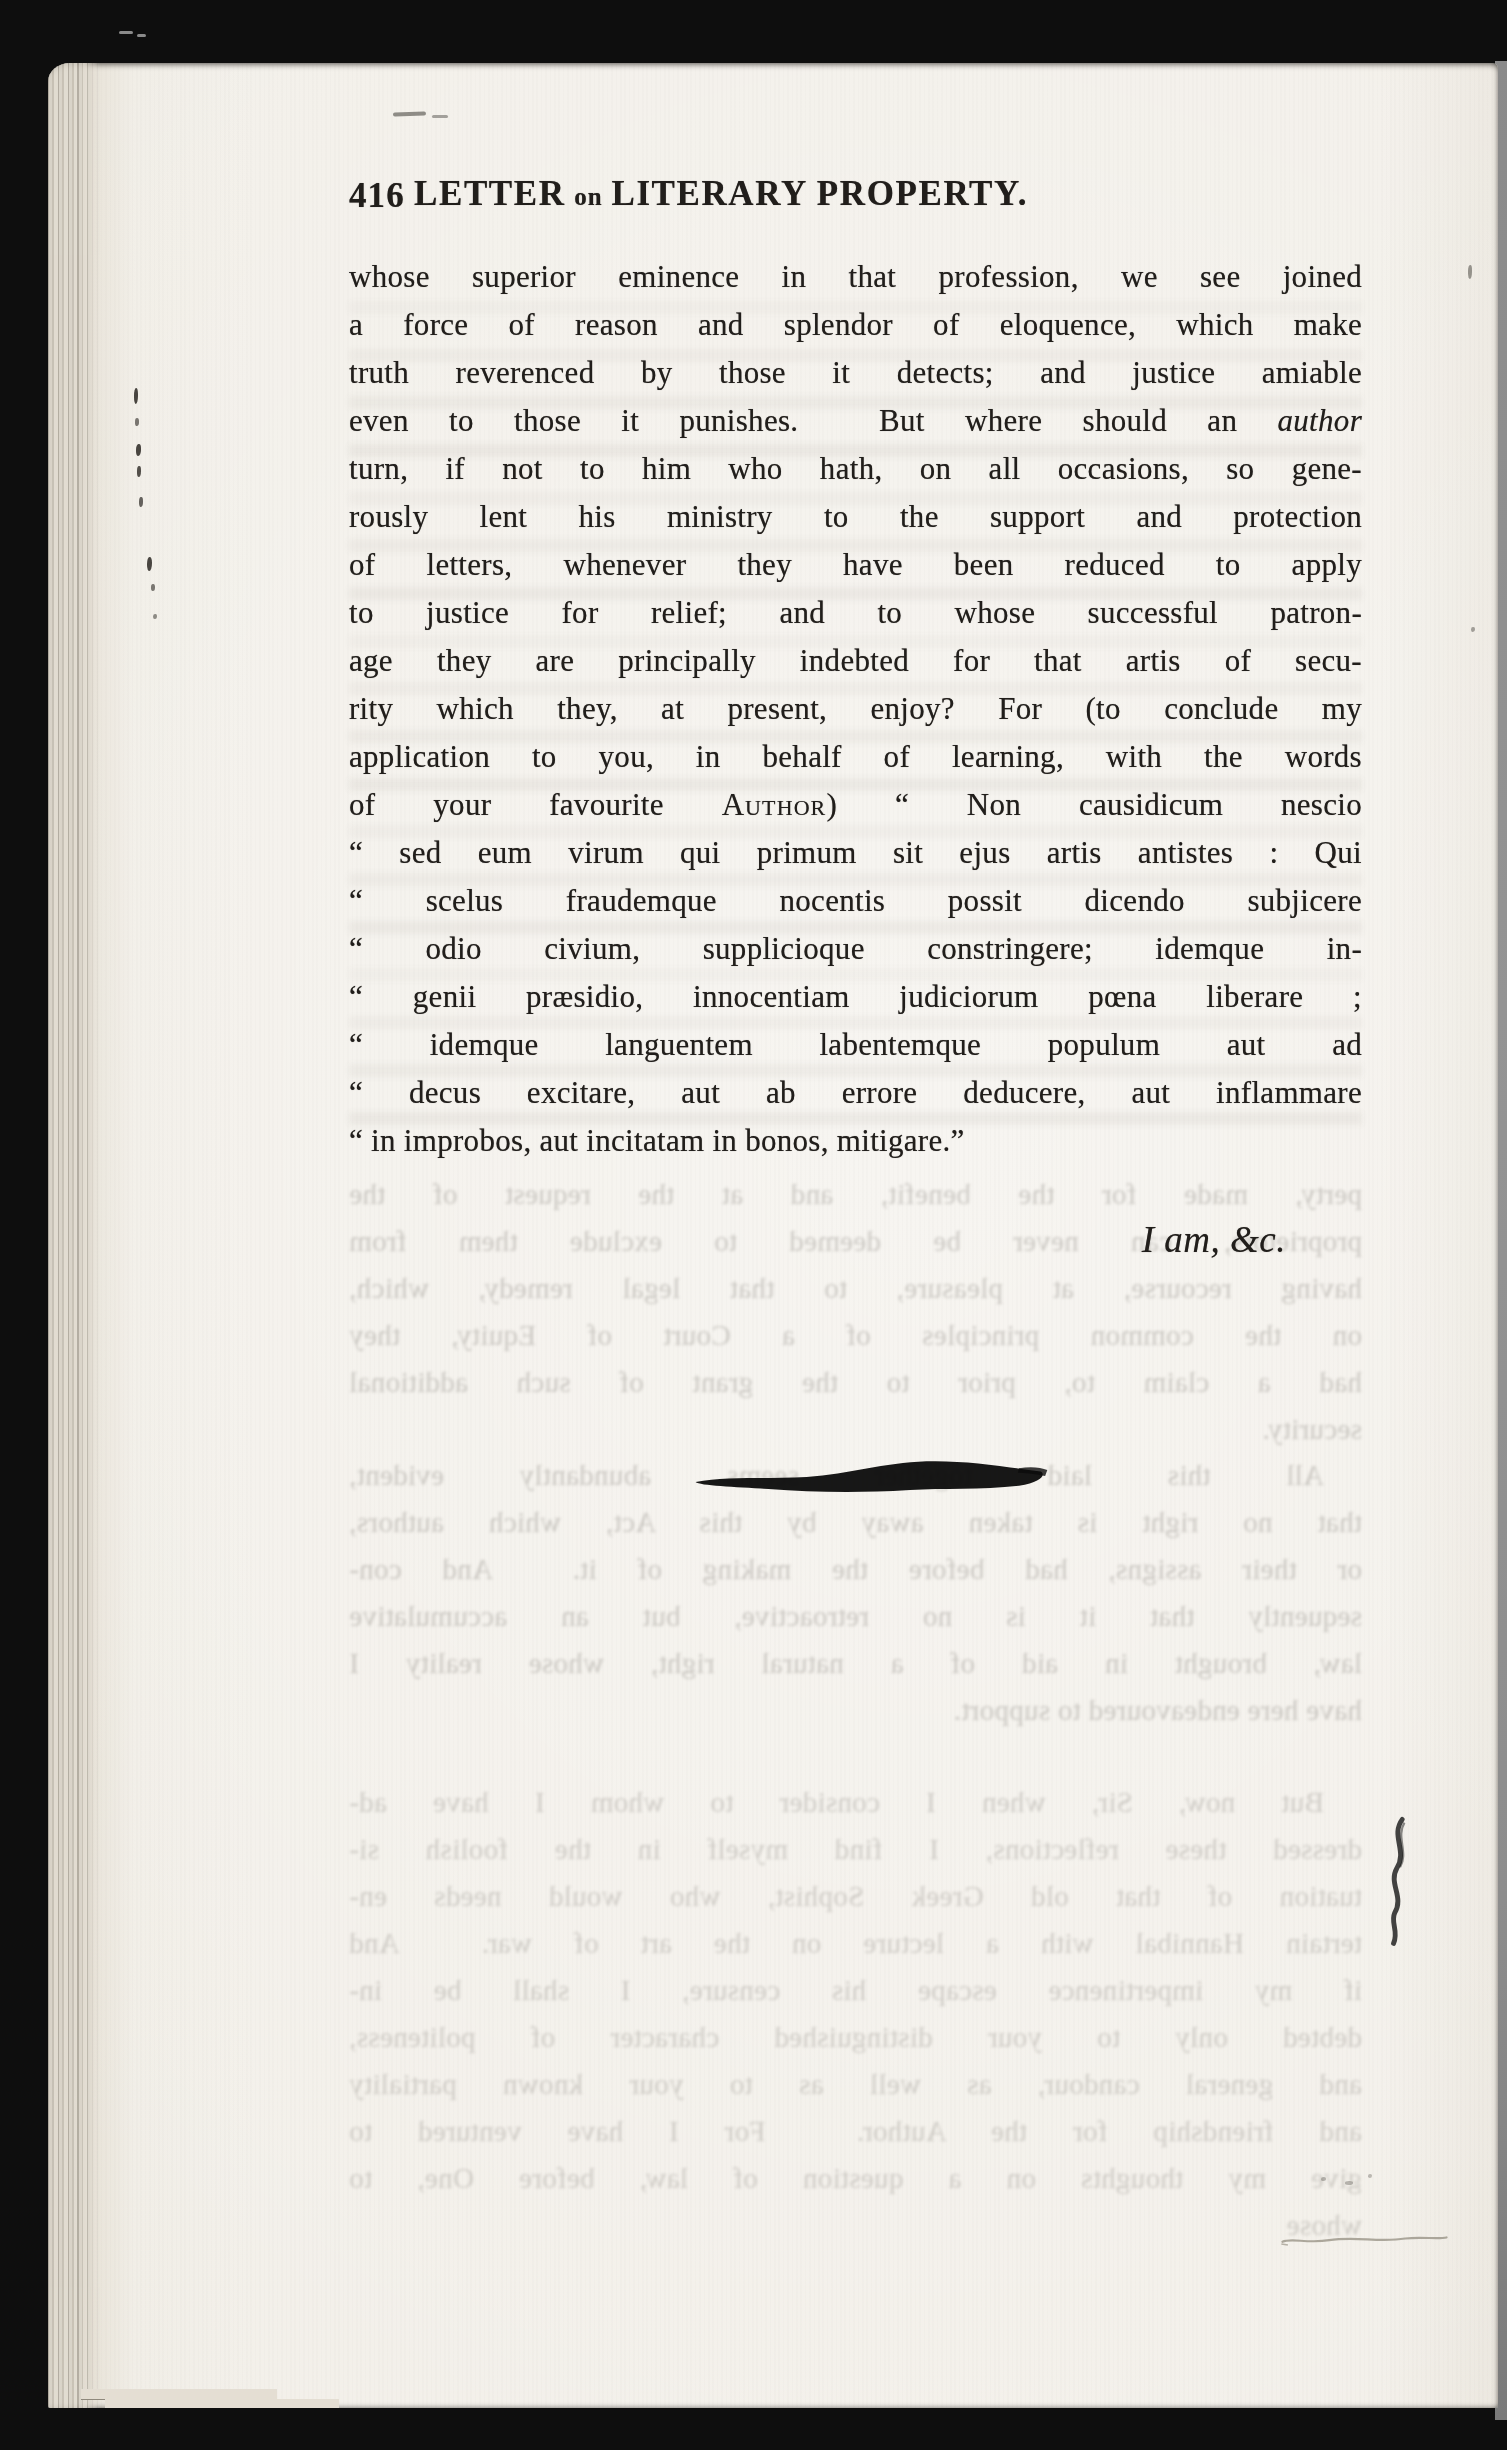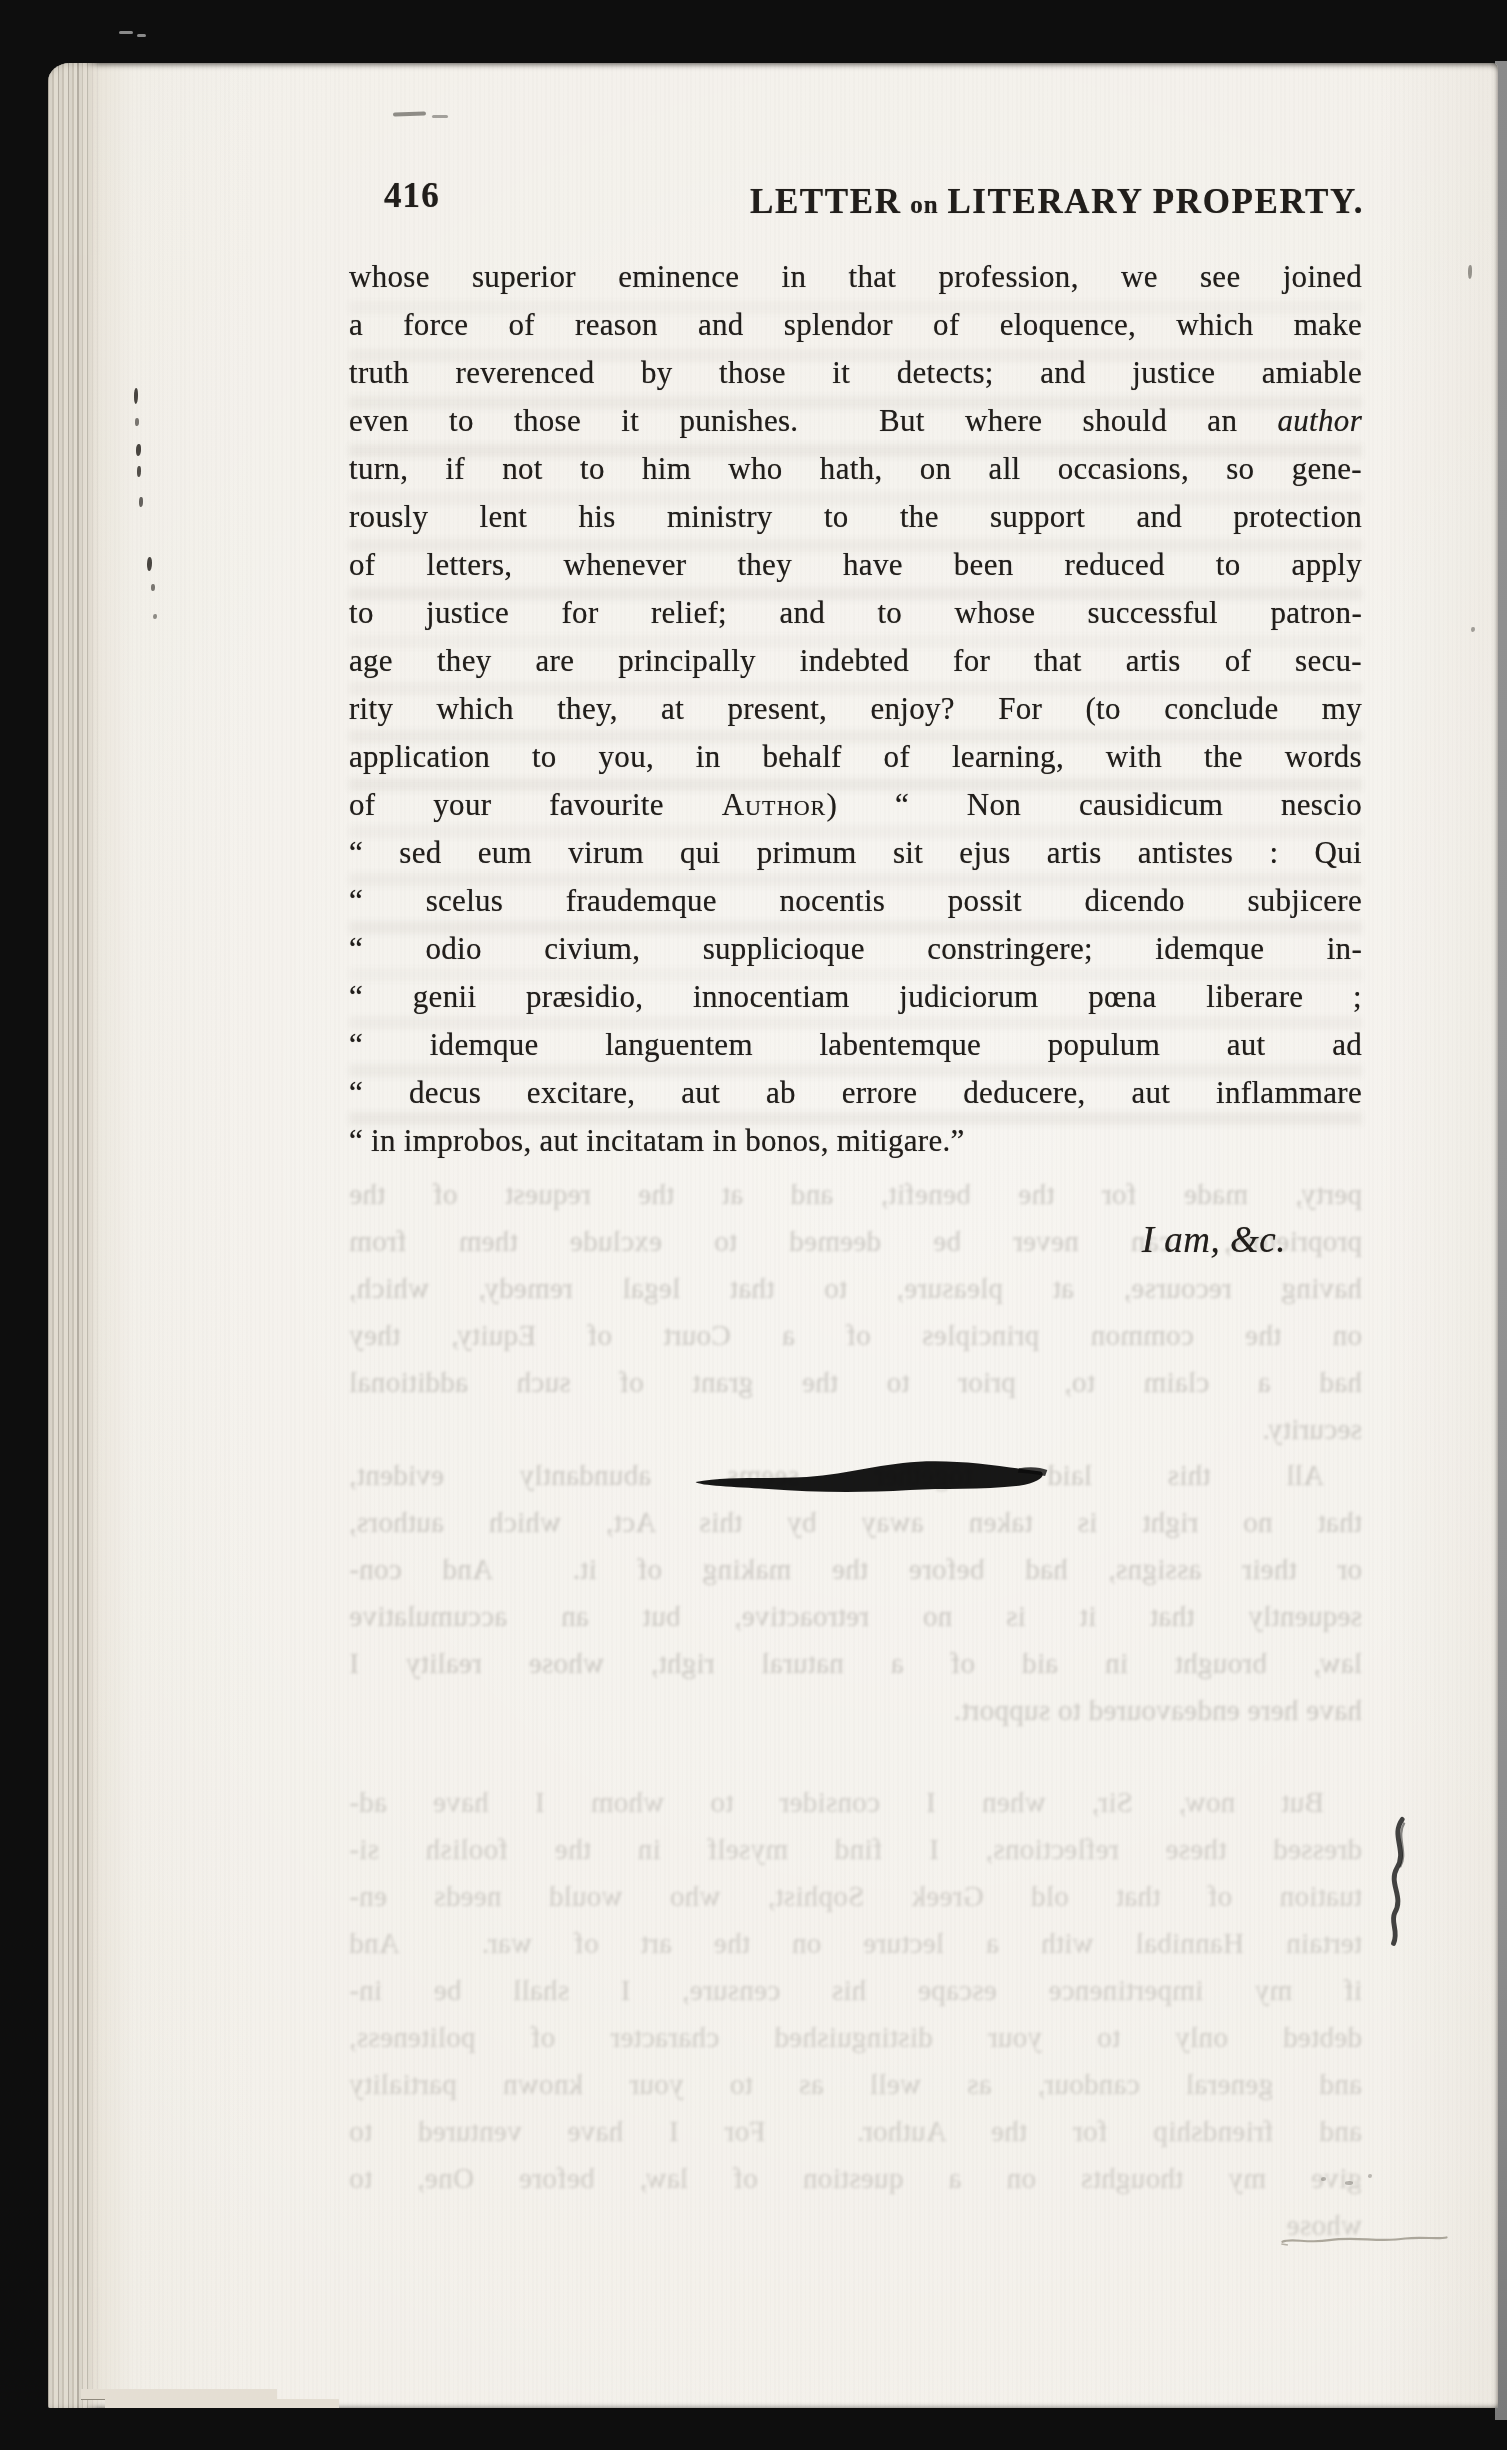--- a/index.html
+++ b/index.html
@@ -38,27 +38,27 @@
     background:repeating-linear-gradient(90deg,
       #a8a296 0 1.1px,#d8d2c7 1.1px 4.4px,#c2bcb0 4.4px 6px,#e2dcd1 6px 9.8px);
     opacity:.8;
     -webkit-mask-image:linear-gradient(90deg,#000 70%,transparent);
             mask-image:linear-gradient(90deg,#000 70%,transparent);
   }
   .leaf-step{position:absolute;z-index:3;background:#e4ded3;border-bottom:1.6px solid #8f897d;}
   
   .print{color:var(--ink,#211e1b);text-shadow:0 0 0.7px rgba(25,22,18,.6);z-index:5;}
   .header-row{
-    position:absolute;left:301px;top:111px;width:1013px;height:50px;margin-left:35px;
+    position:absolute;left:301px;top:111px;width:1013px;height:50px;
   }
   .page-number{
     position:absolute;left:0;top:2.2px;font-size:35px;font-weight:700;letter-spacing:1.1px;
   }
   .page-title{
-    position:absolute;left:65px;right:33px;top:8px;text-align:right;
+    position:absolute;left:65px;right:33px;top:0;text-align:left;
     font-size:35px;font-weight:700;letter-spacing:1.6px;white-space:nowrap;
   }
   .page-title .conj{font-size:25px;letter-spacing:1.1px;font-weight:700;}
   .body-block{
     position:absolute;left:301px;top:190px;width:1013px;
     font-size:31px;line-height:48px;letter-spacing:0.3px;
   }
   .t-line{white-space:pre-wrap;text-align:justify;text-align-last:justify;text-justify:inter-word;height:48px;}
   .t-line.nojust{text-align:left;text-align-last:left;}
   .t-line .italic{font-style:italic;}

